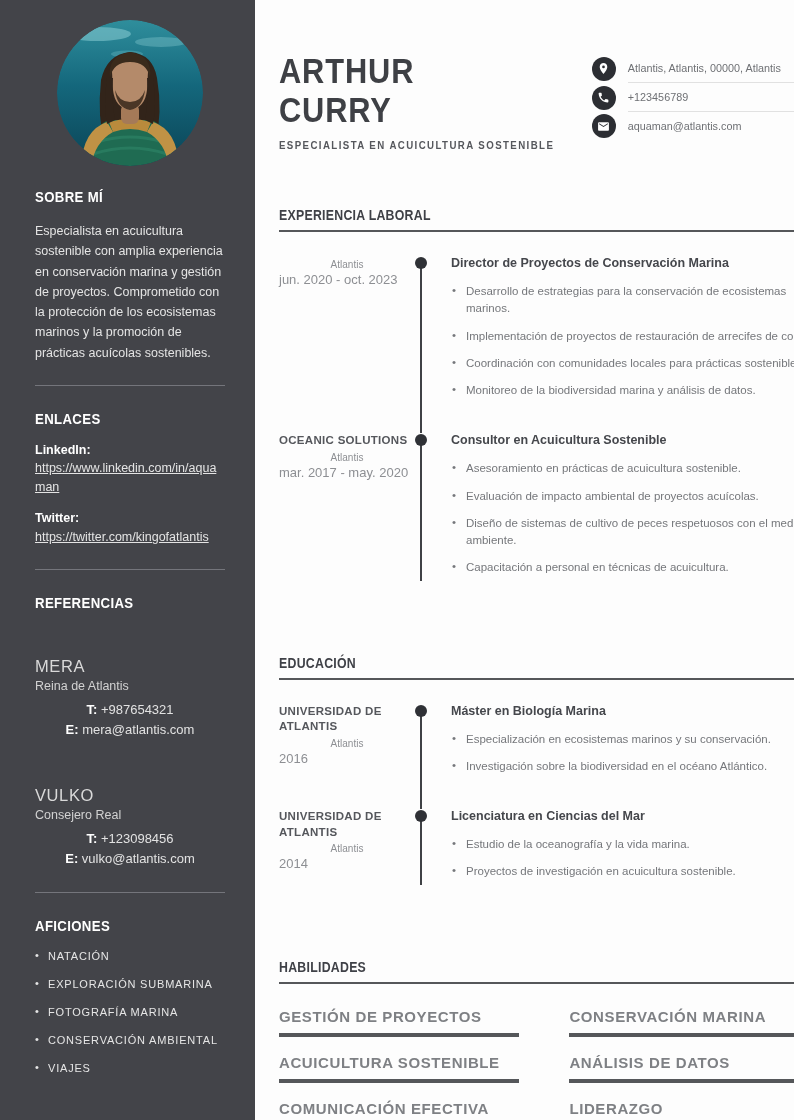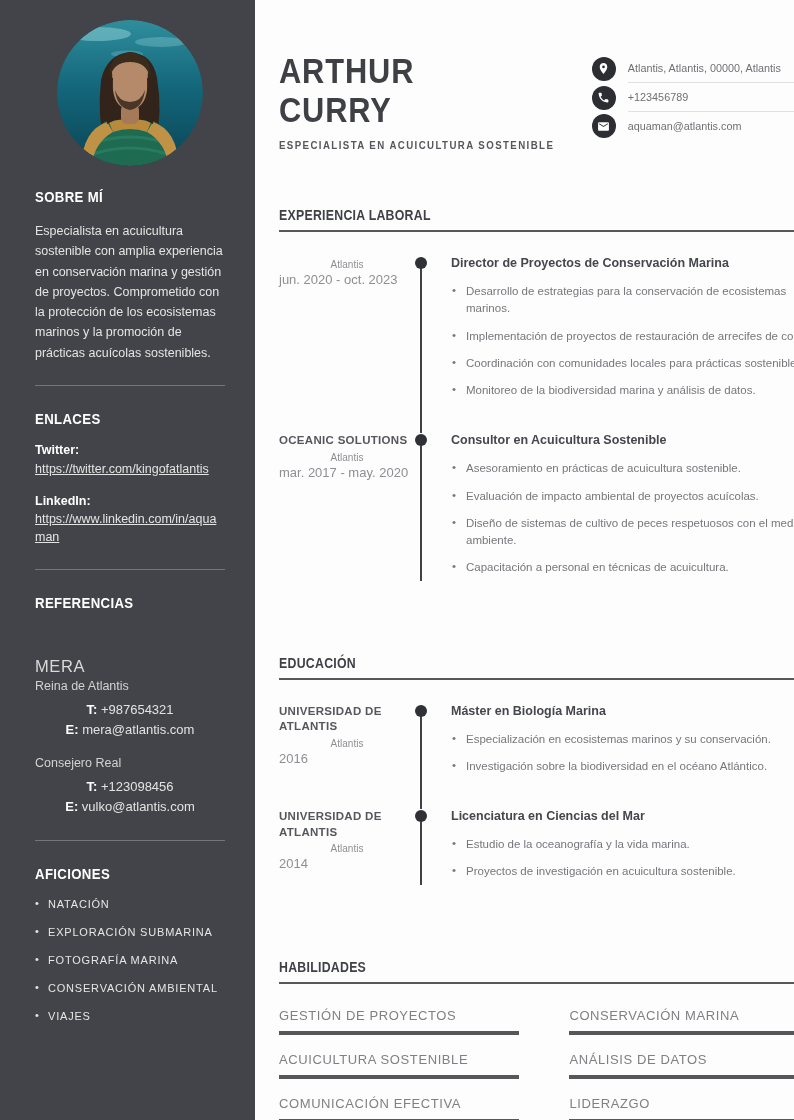--- a/index.html
+++ b/index.html
@@ -77,21 +77,21 @@
   .tl-dot { position:absolute; left:0; top:1px; width:12px; height:12px; border-radius:50%; background:#2f3136; z-index:1; }
   .entry-title { font-size:12.5px; font-weight:700; color:#45474c; margin-bottom:13px; }
   .entry-bullets { list-style:none; }
   .entry-bullets li {
     font-size:11.5px; color:#75777b; line-height:1.5;
     margin-bottom:10px; padding-left:15px; position:relative;
   }
   .entry-bullets li::before { content:"•"; position:absolute; left:1px; top:-1px; color:#75777b; }
 
   .bar-grid { display:grid; grid-template-columns:1fr 1fr; column-gap:50px; row-gap:17px; }
-  .bar-label { font-size:13px; color:#7e8084; letter-spacing:.6px; margin-bottom:8px; }
+  .bar-label { font-size:15px; color:#7e8084; letter-spacing:.6px; margin-bottom:8px;font-weight:bold; }
   .bar-track { height:4px; background:#e6e6e6; width:100%; }
   .bar-fill { height:100%; background:#55575a; }
 </style>
 </head>
 <body>
 
 <div class="page">
 
   <aside class="sidebar">
 
@@ -140,40 +140,41 @@
     <section>
       <h2 class="sb-heading"><span class="cond">SOBRE MÍ</span></h2>
       <p class="sb-text">Especialista en acuicultura sostenible con amplia experiencia en conservación marina y gestión de proyectos. Comprometido con la protección de los ecosistemas marinos y la promoción de prácticas acuícolas sostenibles.</p>
     </section>
 
     <hr class="sb-divider">
 
     <section>
       <h2 class="sb-heading"><span class="cond">ENLACES</span></h2>
       <div class="link-item">
+        <div class="link-label">LinkedIn:</div>
+        <a class="link-url">https://www.linkedin.com/in/aquaman</a>
+      </div>
+      <div class="link-item">
         <div class="link-label">Twitter:</div>
         <a class="link-url">https://twitter.com/kingofatlantis</a>
-      </div>
-      <div class="link-item">
-        <div class="link-label">LinkedIn:</div>
-        <a class="link-url">https://www.linkedin.com/in/aquaman</a>
       </div>
     </section>
 
     <hr class="sb-divider">
 
     <section>
       <h2 class="sb-heading"><span class="cond">REFERENCIAS</span></h2>
       <div class="ref">
         <div class="ref-name">MERA</div>
         <div class="ref-role">Reina de Atlantis</div>
         <div class="ref-line"><span class="ref-key">T:</span> <span>+987654321</span></div>
         <div class="ref-line"><span class="ref-key">E:</span> <span>mera@atlantis.com</span></div>
       </div>
       <div class="ref">
+        <div class="ref-name">VULKO</div>
         <div class="ref-role">Consejero Real</div>
         <div class="ref-line"><span class="ref-key">T:</span> <span>+123098456</span></div>
         <div class="ref-line"><span class="ref-key">E:</span> <span>vulko@atlantis.com</span></div>
       </div>
     </section>
 
     <hr class="sb-divider">
 
     <section>
       <h2 class="sb-heading"><span class="cond">AFICIONES</span></h2>

